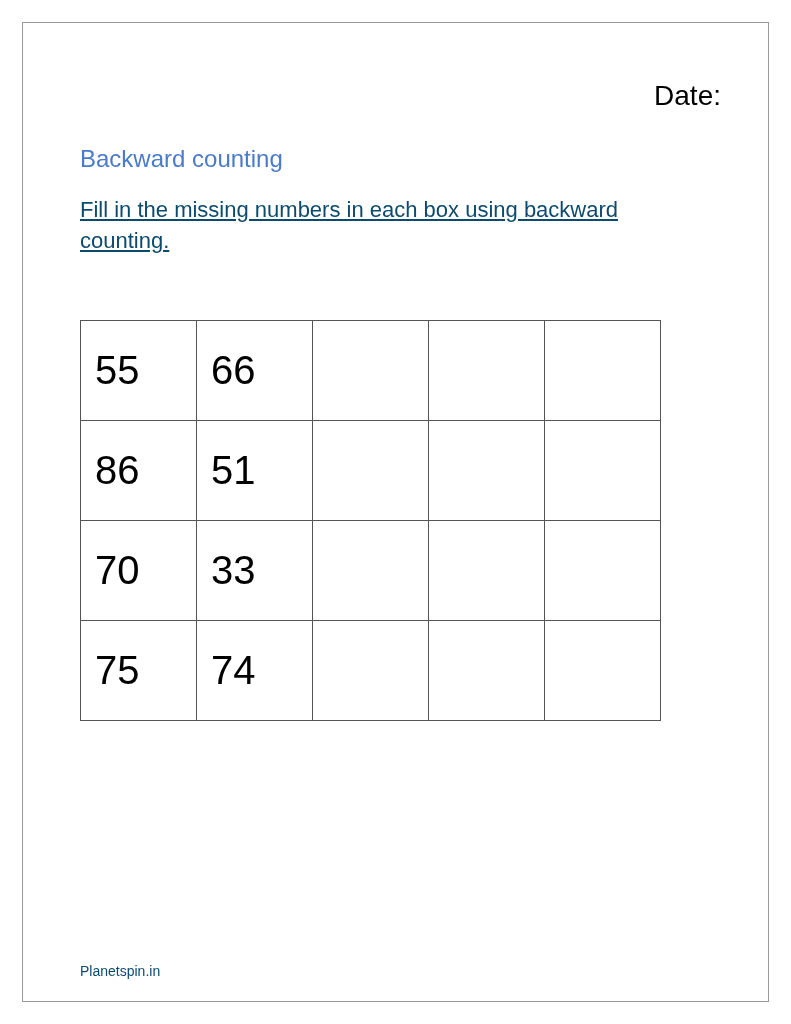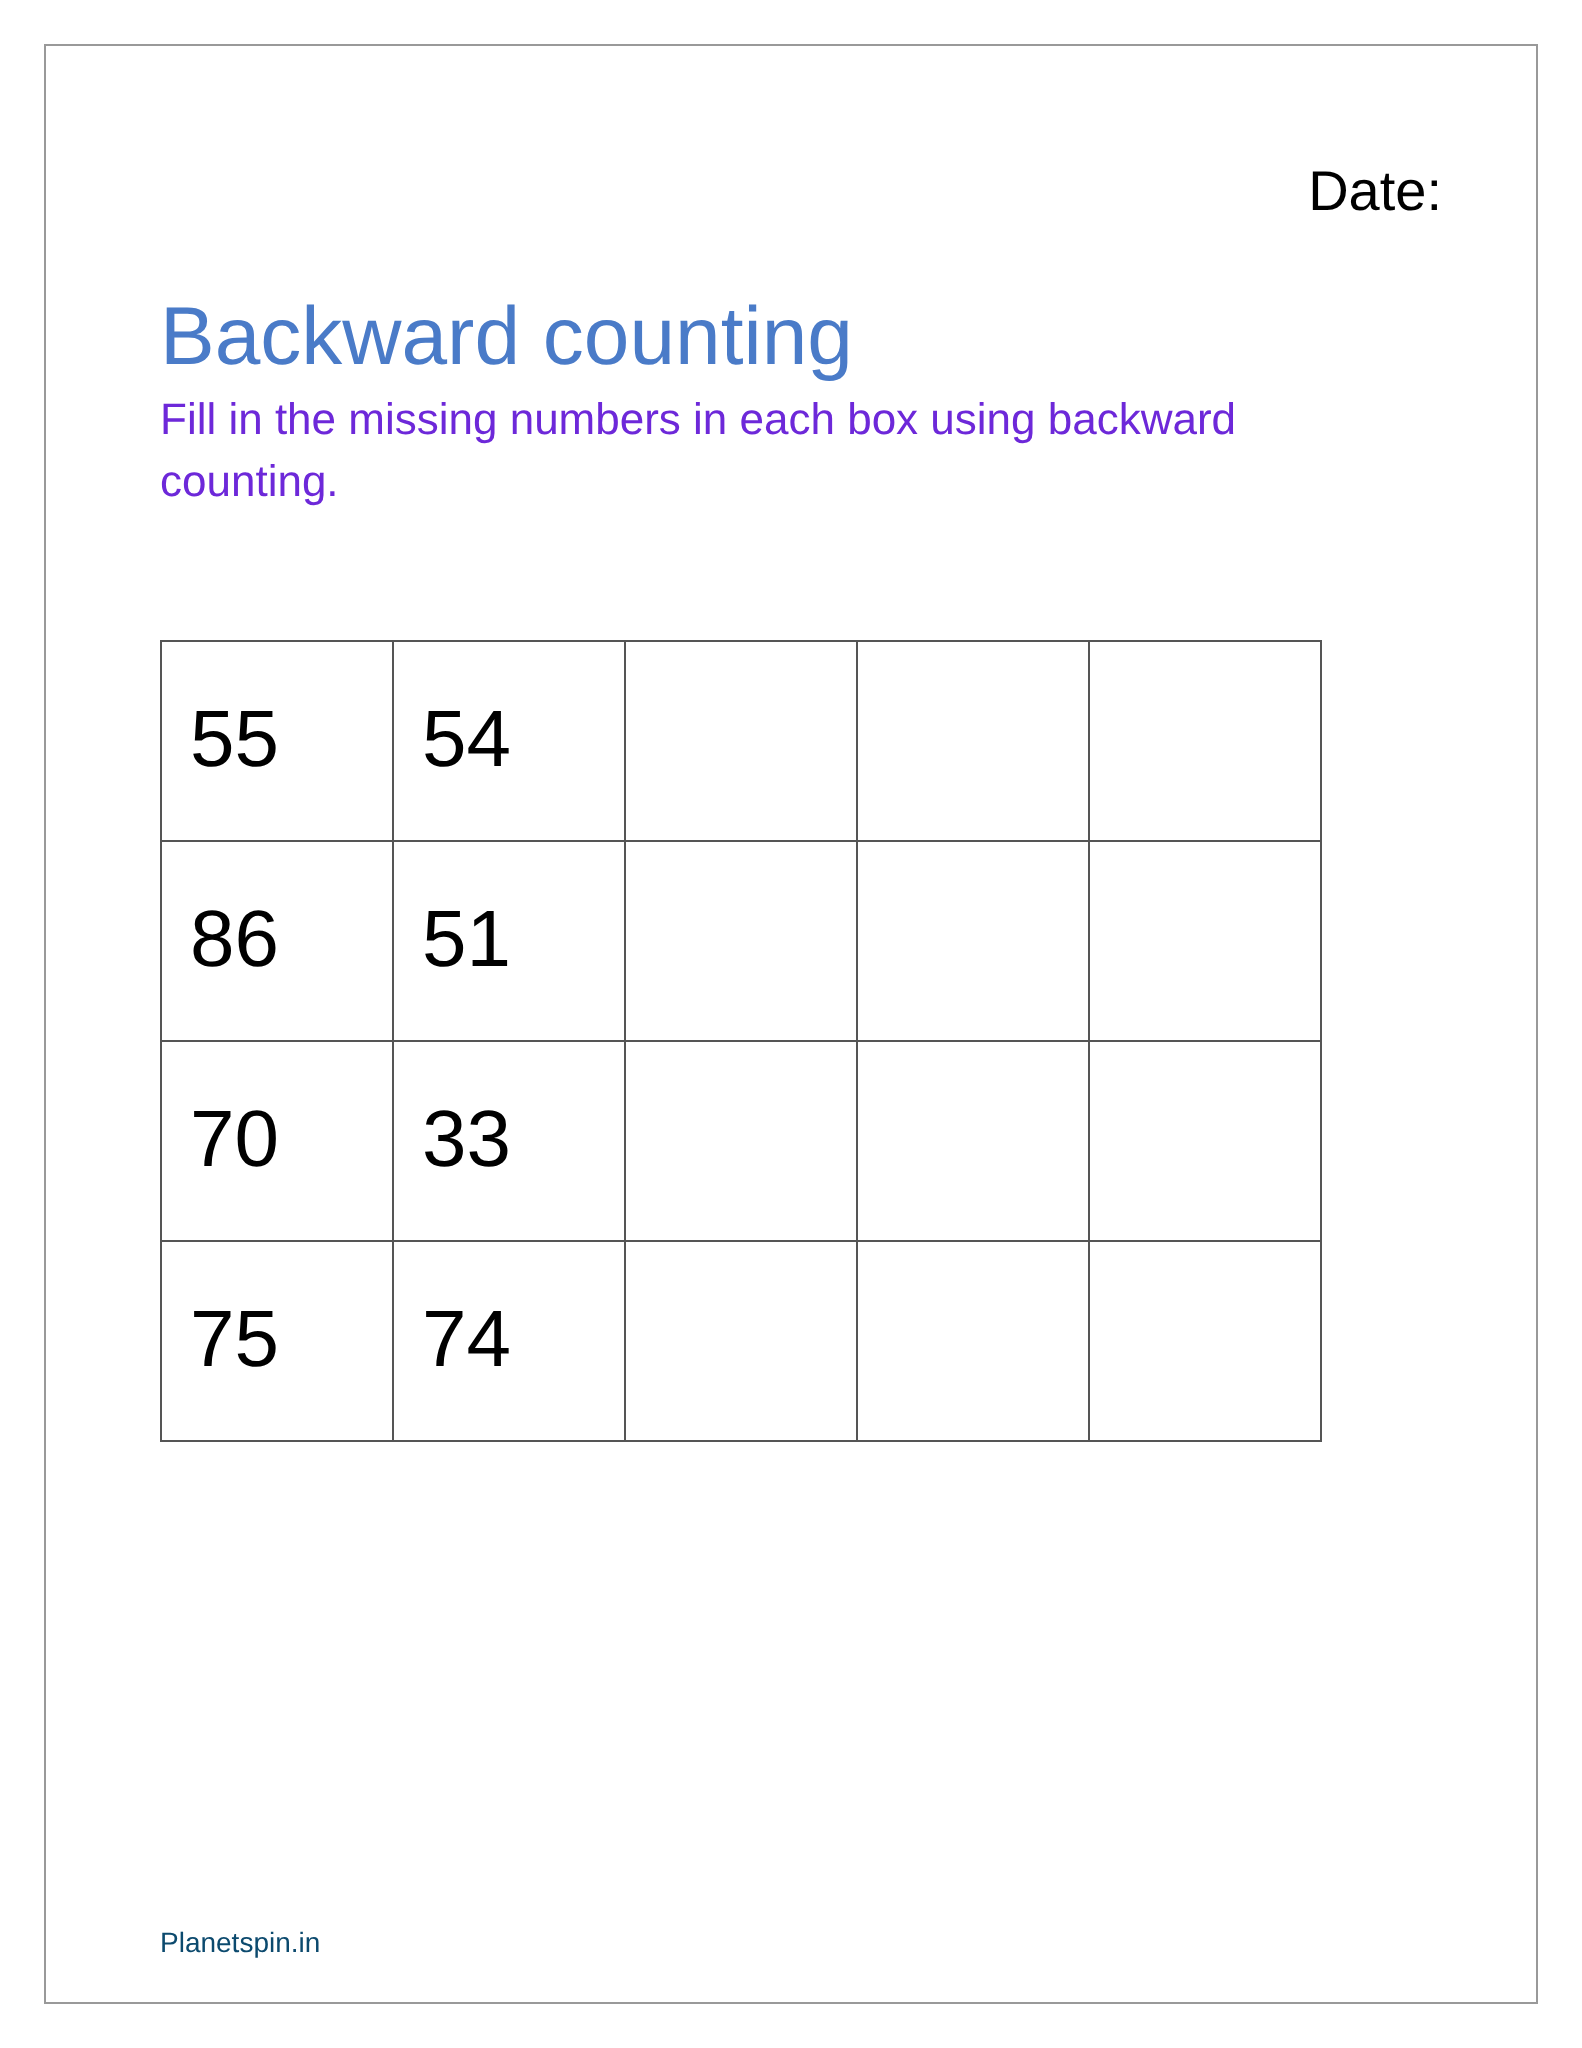--- a/index.html
+++ b/index.html
@@ -22,32 +22,33 @@
     position: absolute;
     top: 80px;
     right: 70px;
     font-size: 28px;
     color: #000;
   }
   .title {
     position: absolute;
     top: 145px;
     left: 80px;
-    font-size: 41px;
+    font-size: 24px;
     color: #4A7BC8;
     font-weight: normal;
   }
   .instructions {
     position: absolute;
     top: 195px;
     left: 80px;
     right: 80px;
     font-size: 22px;
-    color: #6d28d9;
+    color: #0c4a6e;
     line-height: 1.4;
+    text-decoration: underline;
   }
   .grid {
     position: absolute;
     top: 320px;
     left: 80px;
     border-collapse: collapse;
   }
   .grid td {
     border: 1px solid #555;
     width: 116px;
@@ -75,21 +76,21 @@
 <div class="date-label">Date:</div>
 
 <h1 class="title">Backward counting</h1>
 
 <p class="instructions">Fill in the missing numbers in each box using backward counting.</p>
 
 <table class="grid">
   <tbody>
       <tr>
     <td>55</td>
-    <td>54</td>
+    <td>66</td>
     <td></td>
     <td></td>
     <td></td>
   </tr>
   <tr>
     <td>86</td>
     <td>51</td>
     <td></td>
     <td></td>
     <td></td>

